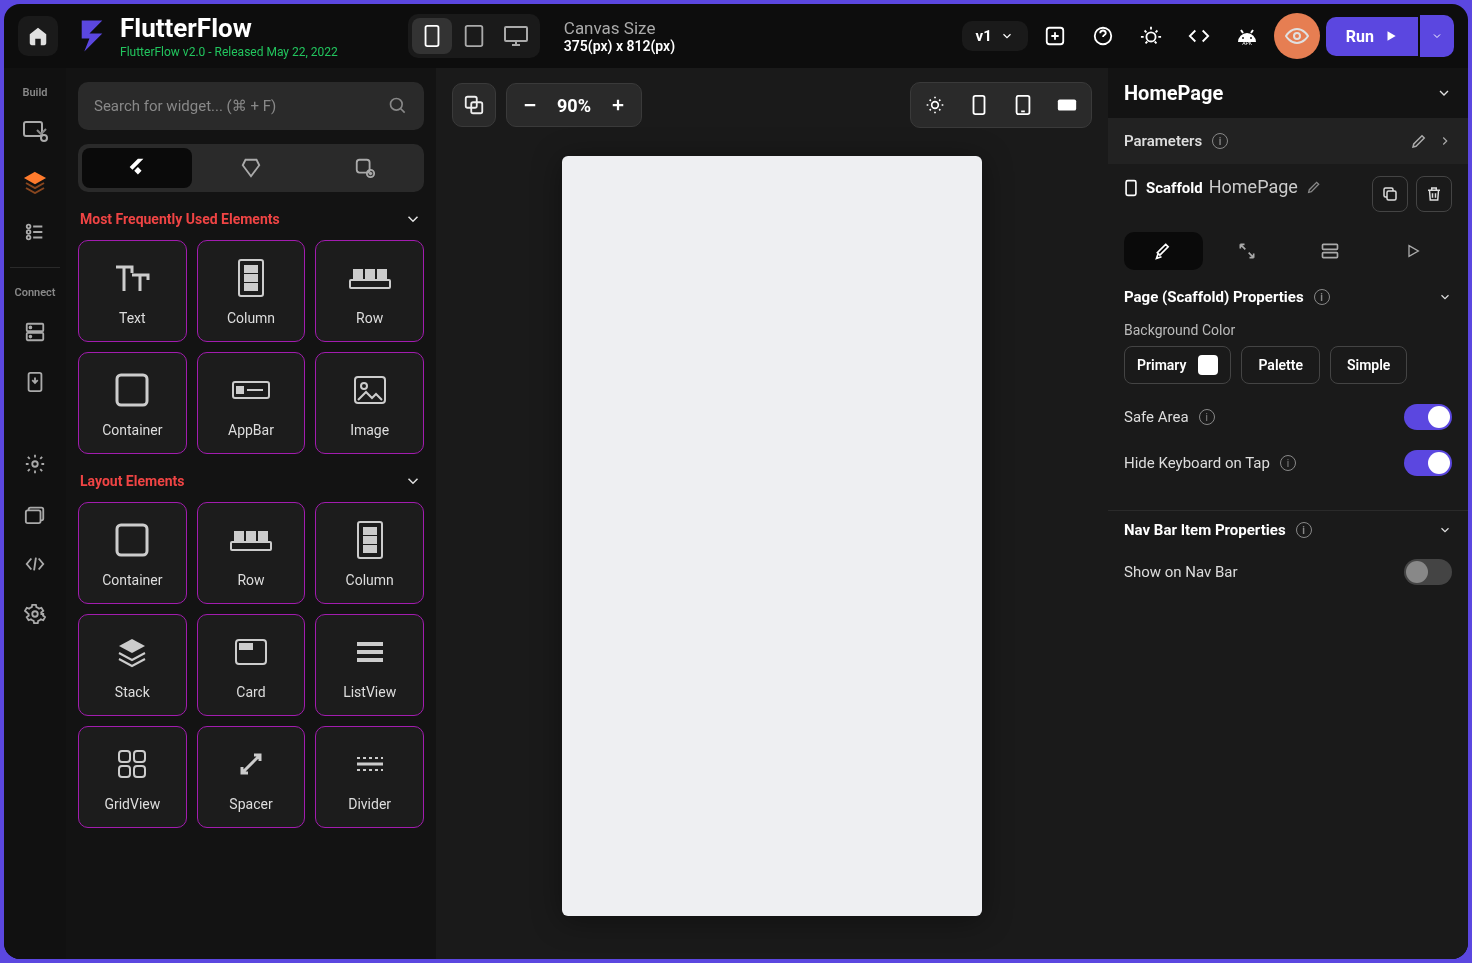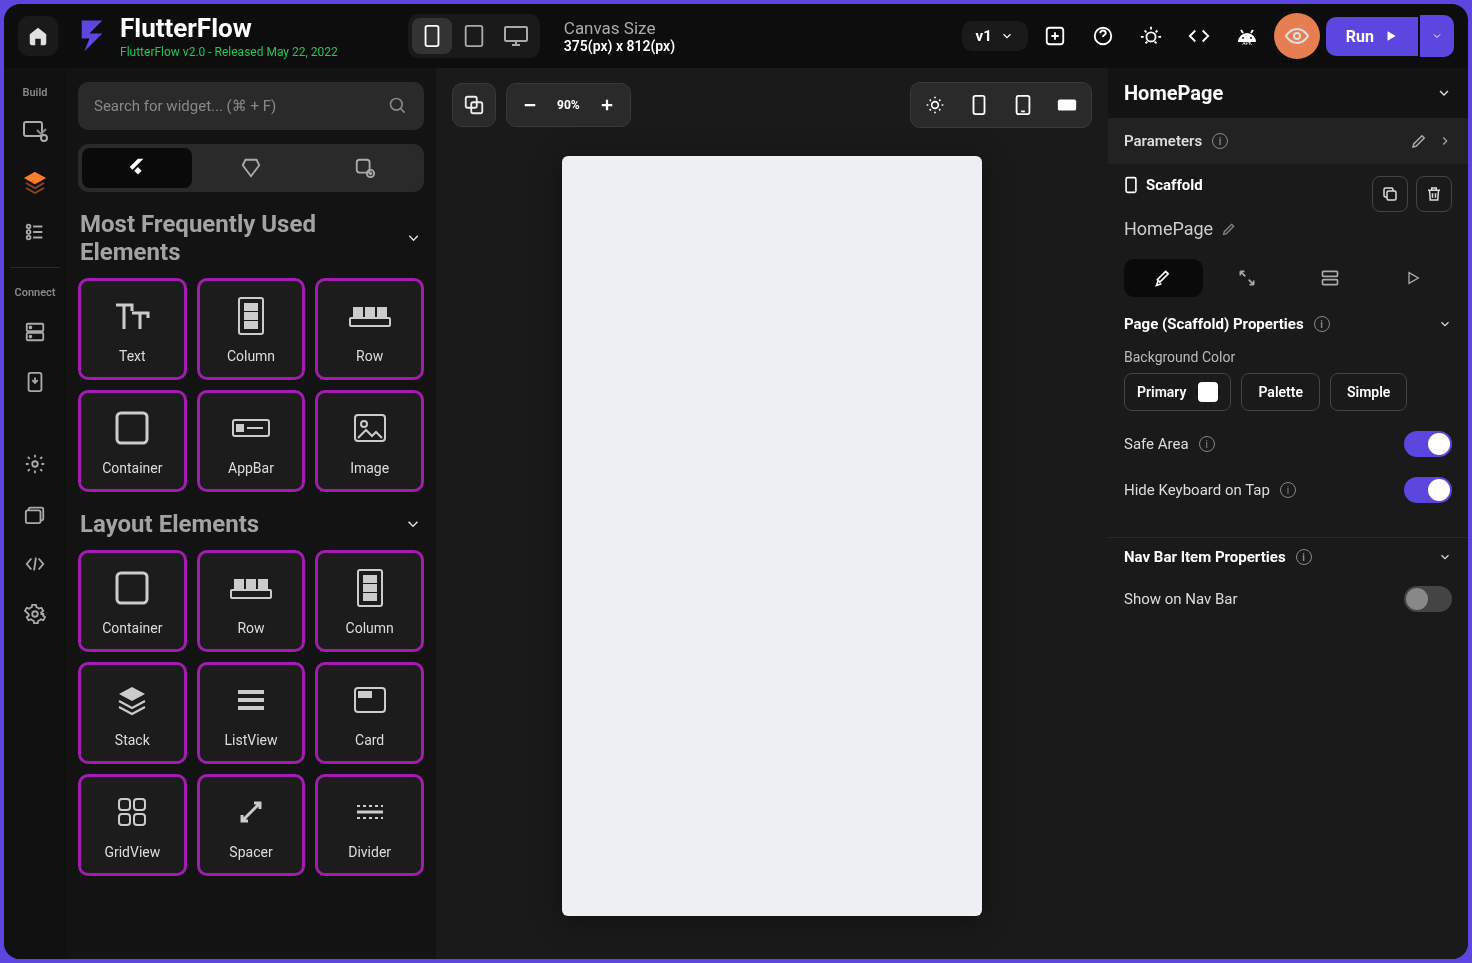--- a/index.html
+++ b/index.html
@@ -32,48 +32,48 @@
 .rail-btn { width:42px; height:42px; display:flex; align-items:center; justify-content:center; color:#aaa; border-radius:8px; }
 .rail-btn.active { color:#FF7B2D; }
 .rail-sep { width:50px; height:1px; background:#2a2a2a; margin:6px 0; }
 .widget-panel { width:370px; background:#131313; display:flex; flex-direction:column; padding:14px 12px; overflow-y:auto; }
 .search-box { background:#2a2a2a; border-radius:10px; height:48px; display:flex; align-items:center; padding:0 16px; color:#888; justify-content:space-between; }
 .search-placeholder { font-size:15px; color:#888; }
 .tab-row { display:flex; margin-top:14px; background:#2a2a2a; border-radius:10px; padding:4px; gap:4px; }
 .tab-btn { flex:1; height:40px; display:flex; align-items:center; justify-content:center; border-radius:8px; color:#aaa; }
 .tab-btn.active { background:#0a0a0a; color:#fff; }
 .section-head { display:flex; align-items:center; justify-content:space-between; margin:18px 2px 12px; }
-.section-title { font-size:24px; font-weight:700; color:#a3a3a3; }
+.section-title { font-size:14px; font-weight:700; color:#ef4444; }
 .grid3 { display:grid; grid-template-columns:repeat(3,1fr); gap:10px; }
-.widget-card { background:#1c1c1c; border:3px solid #a21caf; border-radius:10px; height:102px; display:flex; flex-direction:column; align-items:center; justify-content:center; gap:10px; color:#ccc; }
+.widget-card { background:#1c1c1c; border:1px solid #a21caf; border-radius:10px; height:102px; display:flex; flex-direction:column; align-items:center; justify-content:center; gap:10px; color:#ccc; }
 .widget-ico { width:44px; height:44px; display:flex; align-items:center; justify-content:center; }
 .widget-label { font-size:14px; color:#ddd; }
 .canvas-area { flex:1; background:#1a1a1a; position:relative; display:flex; flex-direction:column; }
 .canvas-toolbar { display:flex; align-items:center; justify-content:space-between; padding:14px 16px; }
 .ctb-left { display:flex; align-items:center; gap:10px; }
 .sq-btn { width:44px; height:44px; background:#2a2a2a; border-radius:10px; display:flex; align-items:center; justify-content:center; color:#eee; border:1px solid #3a3a3a; }
 .zoom-box { background:#2a2a2a; border-radius:10px; height:44px; display:flex; align-items:center; padding:0 8px; gap:12px; border:1px solid #3a3a3a; }
-.zoom-val { font-weight:700; font-size:12px; color:#fff; }
+.zoom-val { font-weight:700; font-size:18px; color:#fff; }
 .ctb-right { display:flex; align-items:center; gap:4px; background:#2a2a2a; border-radius:10px; padding:4px; border:1px solid #3a3a3a; }
 .ctb-right .icon-btn { width:40px; height:36px; }
 .canvas-center { flex:1; display:flex; align-items:flex-start; justify-content:center; padding-top:14px; }
 .device-frame { width:420px; height:760px; background:#EEEFF2; border-radius:6px; overflow:hidden; box-shadow:0 4px 30px rgba(0,0,0,.4); display:flex; flex-direction:column; }
 .appbar { background:#5B47E0; height:118px; display:flex; align-items:flex-end; padding:0 20px 18px; }
 .appbar-title { color:#fff; font-size:26px; font-weight:700; }
 .device-body { flex:1; display:flex; flex-direction:column; align-items:center; justify-content:center; gap:22px; }
 .add-box { width:74px; height:74px; border:4px solid #aaa; border-radius:18px; display:flex; align-items:center; justify-content:center; color:#aaa; }
 .drag-text { color:#8c8c94; font-size:18px; text-align:center; line-height:1.4; font-weight:500; }
 .props-panel { width:360px; background:#1a1a1a; display:flex; flex-direction:column; overflow-y:auto; }
 .props-head { height:50px; background:#131313; display:flex; align-items:center; justify-content:space-between; padding:0 16px; }
 .props-head-title { font-size:20px; font-weight:700; color:#fff; }
 .params-row { height:46px; background:#222; display:flex; align-items:center; justify-content:space-between; padding:0 16px; }
 .params-row-left { display:flex; align-items:center; gap:10px; color:#ddd; font-weight:600; font-size:15px; }
 .params-row-right { display:flex; align-items:center; gap:10px; color:#aaa; }
 .scaffold-block { padding:12px 16px; display:flex; align-items:flex-start; justify-content:space-between; }
-.scaffold-left { display:flex; flex-direction:column; gap:24px; }
+.scaffold-left { display:flex; flex-direction:row; gap:6px;align-items:flex-end; }
 .scaffold-row1 { display:flex; align-items:center; gap:8px; color:#fff; font-weight:700; font-size:15px; }
 .scaffold-row2 { display:flex; align-items:center; gap:8px; color:#ccc; font-size:18px; }
 .scaffold-actions { display:flex; gap:8px; }
 .mini-btn { width:36px; height:36px; border:1px solid #444; border-radius:8px; display:flex; align-items:center; justify-content:center; color:#ddd; }
 .mode-tabs { display:flex; gap:4px; padding:8px 16px; }
 .mode-tab { flex:1; height:38px; display:flex; align-items:center; justify-content:center; border-radius:10px; color:#aaa; }
 .mode-tab.active { background:#0a0a0a; color:#fff; }
 .prop-section-head { display:flex; align-items:center; justify-content:space-between; padding:10px 16px; }
 .prop-section-title { display:flex; align-items:center; gap:10px; font-weight:700; color:#fff; font-size:15px; }
 .prop-row { padding:6px 16px 10px; }
@@ -402,34 +402,34 @@
             <div class="widget-ico">
               <svg width="34" height="34" viewBox="0 0 34 34">
                 <path d="M17 4l13 7-13 7-13-7 13-7z" fill="currentColor" stroke="none"></path>
                 <path d="M4 18l13 7 13-7M4 24l13 7 13-7"></path>
               </svg>
             </div>
             <div class="widget-label">Stack</div>
           </div>
         <div class="widget-card">
             <div class="widget-ico">
-              <svg width="34" height="26" viewBox="0 0 34 26">
-                <path d="M4 5h26M4 13h26M4 21h26" stroke-width="4"></path>
-              </svg>
-            </div>
-            <div class="widget-label">ListView</div>
-          </div>
-        <div class="widget-card">
-            <div class="widget-ico">
               <svg width="36" height="30" viewBox="0 0 36 30">
                 <rect x="3" y="3" width="30" height="24" rx="3"></rect>
                 <rect x="7" y="7" width="12" height="5" fill="currentColor"></rect>
               </svg>
             </div>
             <div class="widget-label">Card</div>
+          </div>
+        <div class="widget-card">
+            <div class="widget-ico">
+              <svg width="34" height="26" viewBox="0 0 34 26">
+                <path d="M4 5h26M4 13h26M4 21h26" stroke-width="4"></path>
+              </svg>
+            </div>
+            <div class="widget-label">ListView</div>
           </div>
         <div class="widget-card">
             <div class="widget-ico">
               <svg width="34" height="34" viewBox="0 0 34 34">
                 <rect x="4" y="4" width="11" height="11" rx="3"></rect>
                 <rect x="19" y="4" width="11" height="11" rx="3"></rect>
                 <rect x="4" y="19" width="11" height="11" rx="3"></rect>
                 <rect x="19" y="19" width="11" height="11" rx="3"></rect>
               </svg>
             </div>

